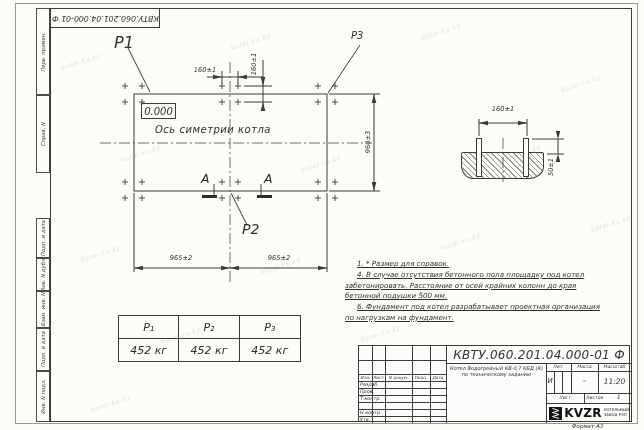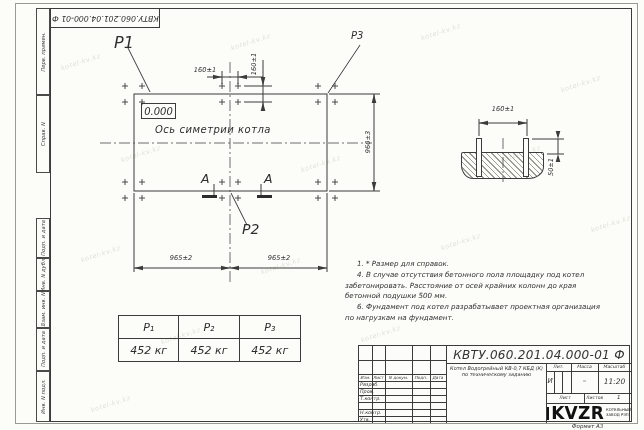--- a/index.html
+++ b/index.html
@@ -31,21 +31,21 @@
           background:#fcfcf9; border:1px solid #3b3b3b; }
   .loads { position:absolute; left:118px; top:315px; width:183px; height:47px;
            border:1px solid #3b3b3b; display:grid;
            grid-template-columns:1fr 1fr 1fr; grid-template-rows:23px 1fr; }
   .loads > div { border-right:1px solid #3b3b3b; border-bottom:1px solid #3b3b3b;
                  display:flex; align-items:center; justify-content:center;
                  font-style:italic; font-size:11px; }
   .loads > div:nth-child(3n) { border-right:none; }
   .loads > div:nth-child(n+4) { border-bottom:none; }
   .notes { position:absolute; left:345px; top:259px; width:264px;
-           font-size:7.1px; font-style:italic; line-height:1.52; color:#2f2f2f; }
+           font-size:7.1px; font-style:italic; line-height:1.52; color:#2f2f2f;text-decoration:underline; }
   .notes p { text-indent:12px; }
   .tb { position:absolute; left:358px; top:345px; width:272px; height:77px;
         border:1.6px solid #3b3b3b; background:rgba(255,255,255,.2); }
   .tb .vl { position:absolute; width:1px; background:#3b3b3b; }
   .tb .hl { position:absolute; height:1px; background:#3b3b3b; }
   .cellc { display:flex; align-items:center; justify-content:center; }
 </style>
 </head>
 <body>
 
@@ -229,21 +229,21 @@
     <div class="tb-lbl" style="left:239px;top:31px;width:33px;font-size:7.5px;text-align:center">11:20</div>
     <div class="tb-lbl" style="left:187px;top:49px;width:38px;font-size:4.6px;text-align:center">Лист</div>
     <div class="tb-lbl" style="left:227px;top:49px;font-size:4.6px">Листов</div>
     <div class="tb-lbl" style="left:258px;top:48px;font-size:5.5px">1</div>
 
     <div class="abs" style="left:188px;top:58px;width:84px;height:18px;display:flex;align-items:center;justify-content:center;gap:2px">
       <svg width="13" height="13">
         <rect width="13" height="13" fill="#141414"></rect>
         <path d="M3.5 1.5 L10 3.5 L3.5 5.5 L10 7.5 L3.5 9.5 L10 11.5" stroke="#fff" stroke-width="1" fill="none"></path>
       </svg>
-      <span style="font-size:17px;font-weight:bold;color:#111;letter-spacing:.3px">KVZR</span>
+      <span style="font-size:12px;font-weight:bold;color:#111;letter-spacing:.3px">KVZR</span>
       <span style="display:flex;flex-direction:column;font-size:3.8px;color:#222;line-height:1.2">
         <span>КОТЕЛЬНЫЙ</span>
         <span>ЗАВОД РЭП</span>
       </span>
     </div>
   </div>
 
   <div class="lbl" style="left:545px;top:423px;width:85px;text-align:center;font-size:5.5px">Формат А3</div>
 
 </div>

